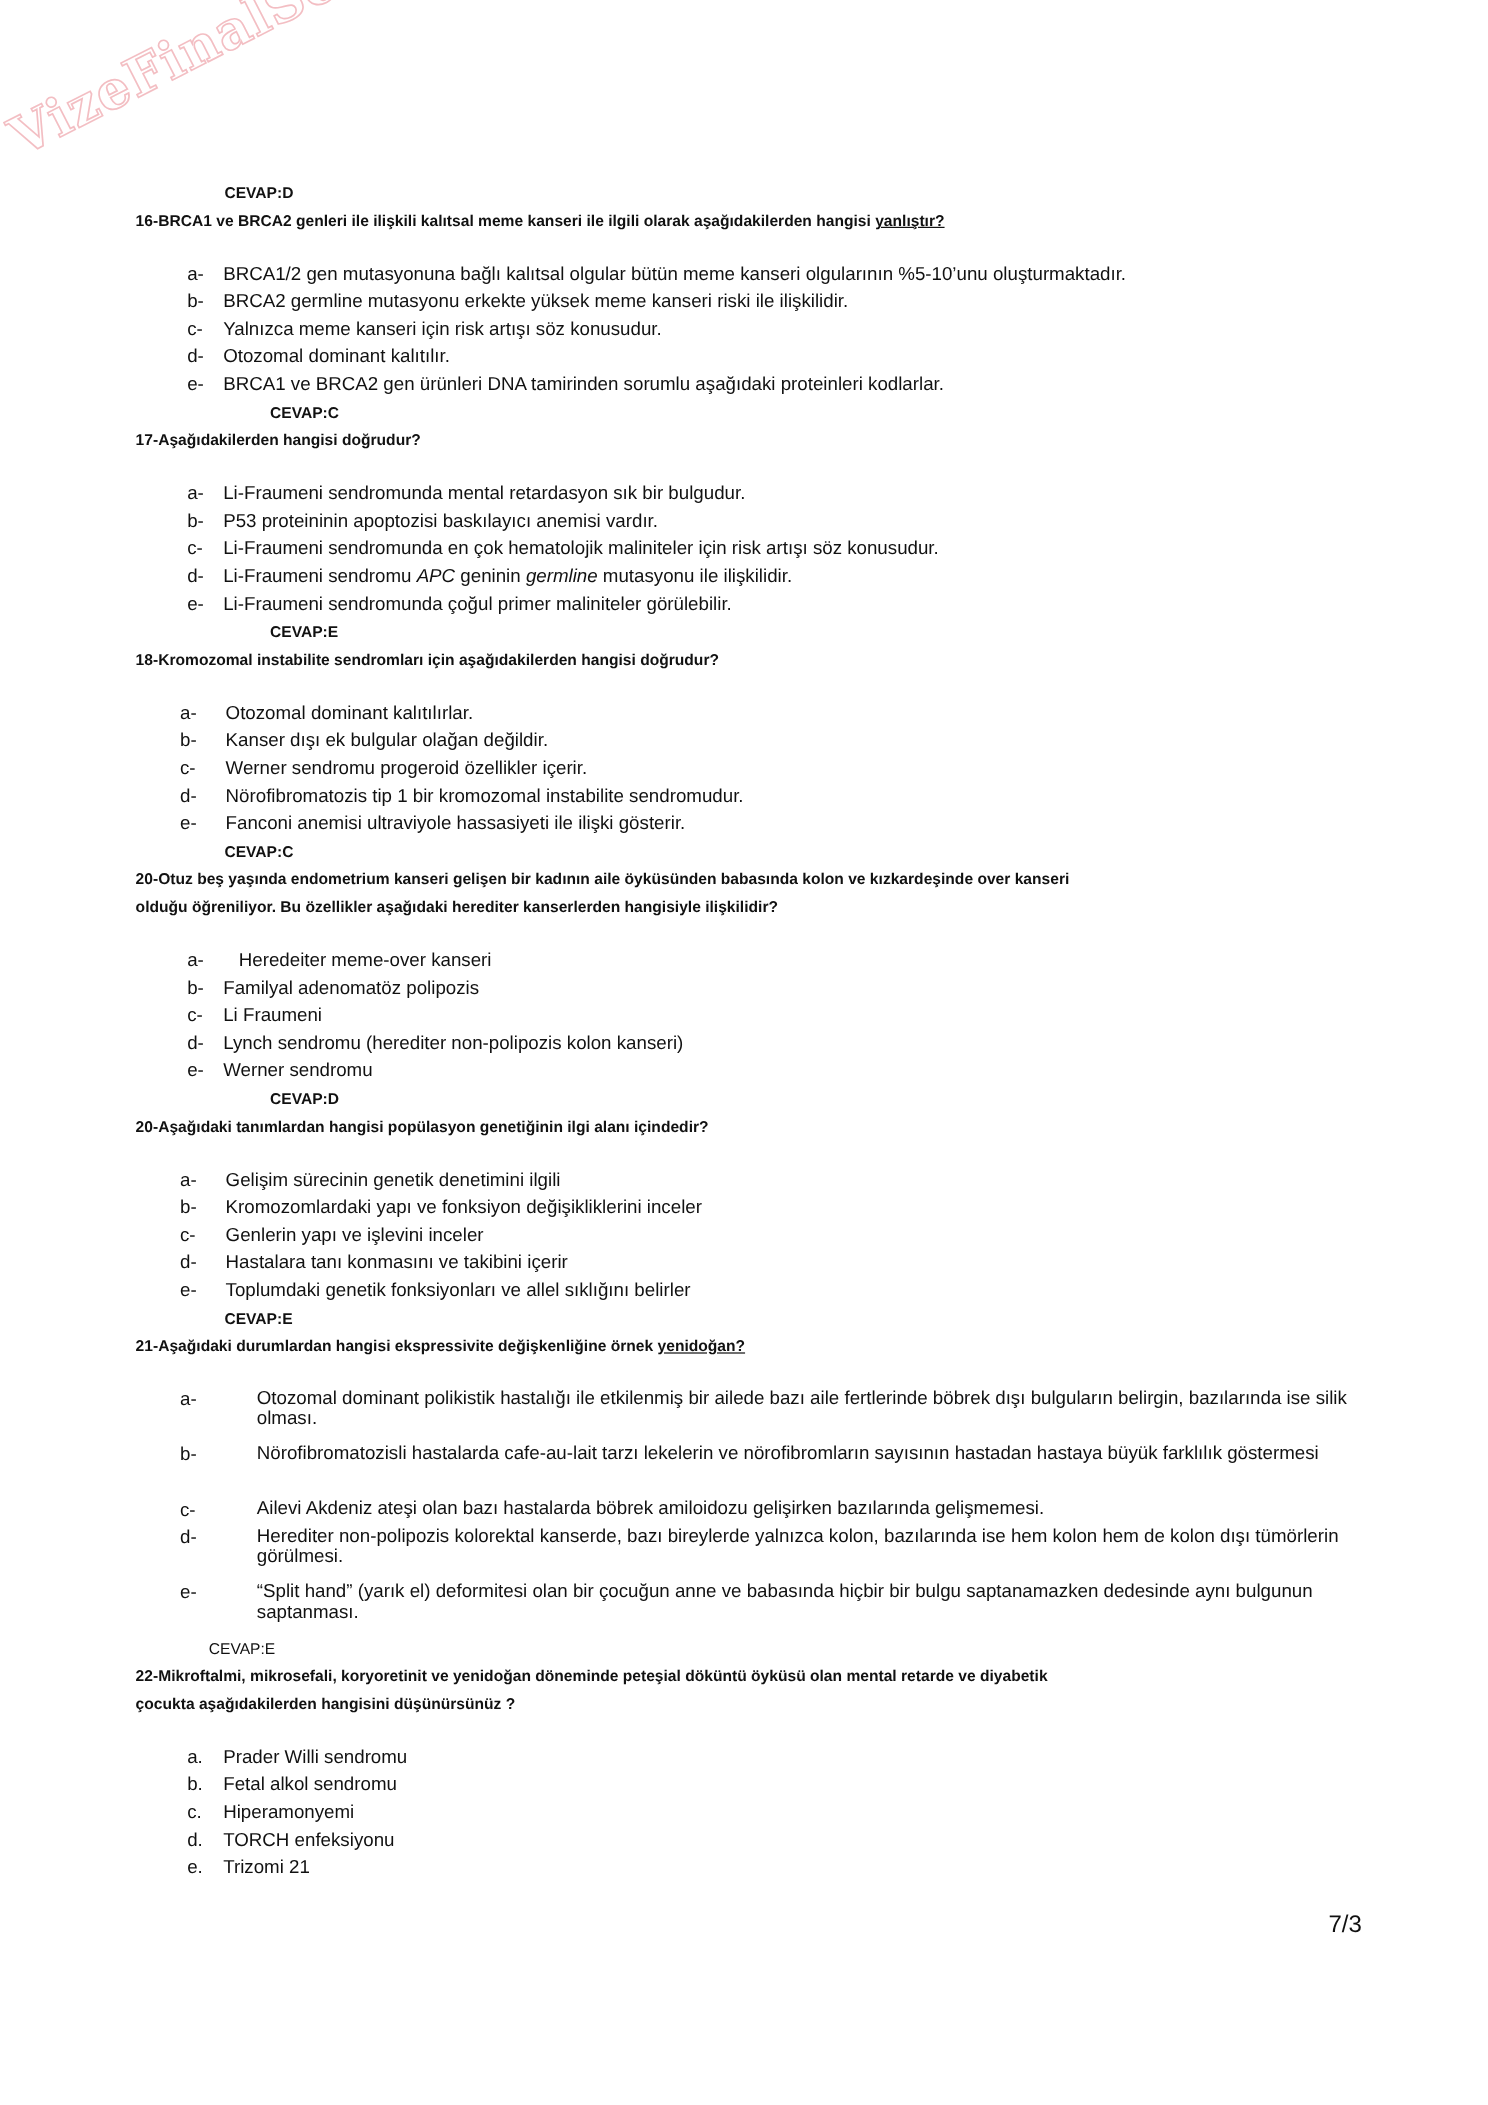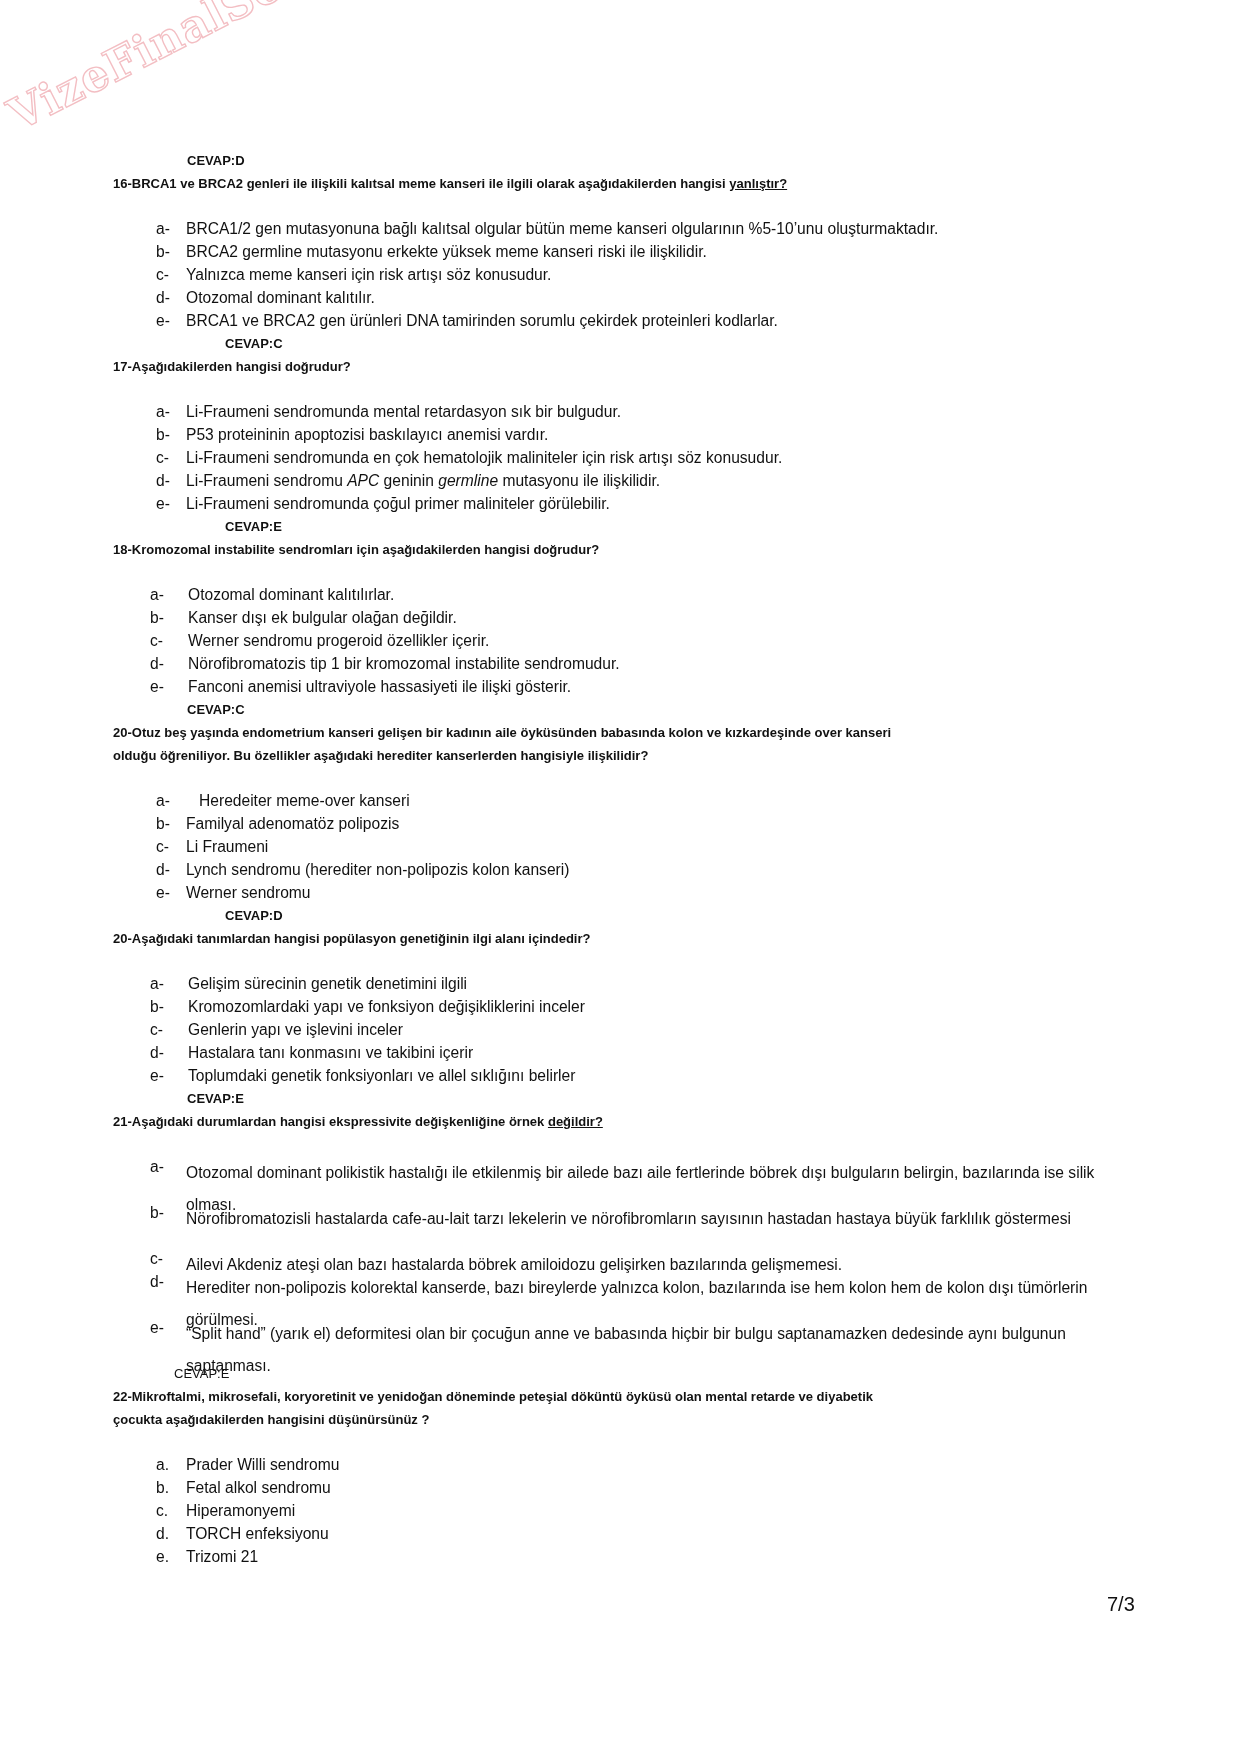--- a/index.html
+++ b/index.html
@@ -14,21 +14,21 @@
     color: transparent; -webkit-text-stroke: 1.4px #f2b8bd; letter-spacing: 1px;
     white-space: nowrap; pointer-events: none; opacity: 0.9;
   }
   .page { position: absolute; left: 0; top: 0; width: 1240px; }
   .line { position: absolute; font-size: 13px; line-height: 20px; white-space: nowrap; }
   .bold { font-weight: bold; }
   .u { text-decoration: underline; }
   .opt { position: absolute; font-size: 15.6px; line-height: 20px; }
   .opt .lbl { position: absolute; left: 0; top: 0; }
   .opt .txt { position: absolute; top: 0; white-space: nowrap; }
-  .opt.wrap .txt { white-space: normal; width: 940px; line-height: 32px; }
+  .opt.wrap .txt { white-space: normal; width: 940px; line-height: 17px; margin-left: 28px; }
   .pagenum { position: absolute; left: 1107px; top: 1593px; font-size: 20px; }
 </style>
 </head>
 <body>
 
 <div class="watermark">VizeFinalSoruPaylasimi.com</div>
 
 <div class="page">
 
   <div class="line bold" style="left:187px; top:151px;">CEVAP:D</div>
@@ -47,21 +47,21 @@
   <div class="opt" style="left:156px; top:265px;">
       <span class="lbl">c-</span>
       <span class="txt" style="left:30px">Yalnızca meme kanseri için risk artışı söz konusudur.</span>
     </div>
   <div class="opt" style="left:156px; top:288px;">
       <span class="lbl">d-</span>
       <span class="txt" style="left:30px">Otozomal dominant kalıtılır.</span>
     </div>
   <div class="opt" style="left:156px; top:311px;">
       <span class="lbl">e-</span>
-      <span class="txt" style="left:30px">BRCA1 ve BRCA2 gen ürünleri DNA tamirinden sorumlu çekirdek proteinleri kodlarlar.</span>
+      <span class="txt" style="left:30px">BRCA1 ve BRCA2 gen ürünleri DNA tamirinden sorumlu aşağıdaki proteinleri kodlarlar.</span>
     </div>
   <div class="line bold" style="left:225px; top:334px;">CEVAP:C</div>
 
   <div class="line bold" style="left:113px; top:357px;">17-Aşağıdakilerden hangisi doğrudur?</div>
   <div class="opt" style="left:156px; top:402px;">
       <span class="lbl">a-</span>
       <span class="txt" style="left:30px">Li-Fraumeni sendromunda mental retardasyon sık bir bulgudur.</span>
     </div>
   <div class="opt" style="left:156px; top:425px;">
       <span class="lbl">b-</span>
@@ -145,21 +145,21 @@
       <span class="lbl">d-</span>
       <span class="txt" style="left:38px">Hastalara tanı konmasını ve takibini içerir</span>
     </div>
   <div class="opt" style="left:150px; top:1066px;">
       <span class="lbl">e-</span>
       <span class="txt" style="left:38px">Toplumdaki genetik fonksiyonları ve allel sıklığını belirler</span>
     </div>
   <div class="line bold" style="left:187px; top:1089px;">CEVAP:E</div>
 
   <div class="line bold" style="left:113px; top:1112px;">
-    <span>21-Aşağıdaki durumlardan hangisi ekspressivite değişkenliğine örnek </span><span class="u">değildir?</span>
+    <span>21-Aşağıdaki durumlardan hangisi ekspressivite değişkenliğine örnek </span><span class="u">yenidoğan?</span>
   </div>
   <div class="opt wrap" style="left:150px; top:1157px;">
       <span class="lbl">a-</span>
       <span class="txt" style="left:36px">Otozomal dominant polikistik hastalığı ile etkilenmiş bir ailede bazı aile fertlerinde böbrek dışı bulguların belirgin, bazılarında ise silik olması.</span>
     </div>
   <div class="opt wrap" style="left:150px; top:1203px;">
       <span class="lbl">b-</span>
       <span class="txt" style="left:36px">Nörofibromatozisli hastalarda cafe-au-lait tarzı lekelerin ve nörofibromların sayısının hastadan hastaya büyük farklılık göstermesi</span>
     </div>
   <div class="opt wrap" style="left:150px; top:1249px;">

